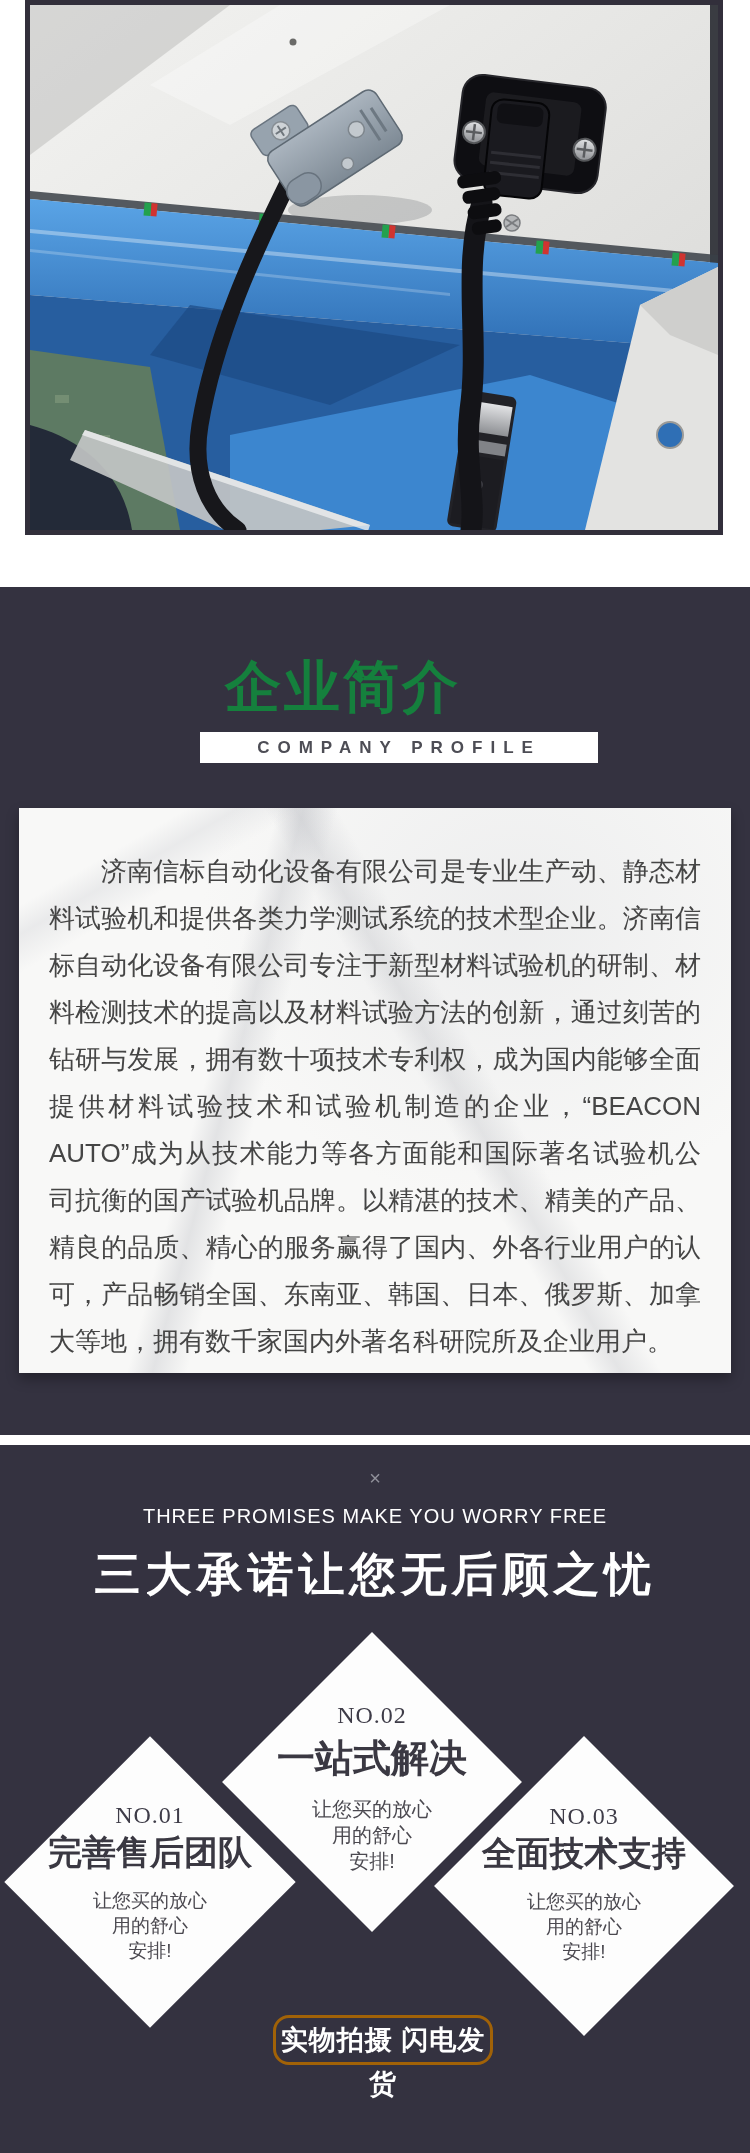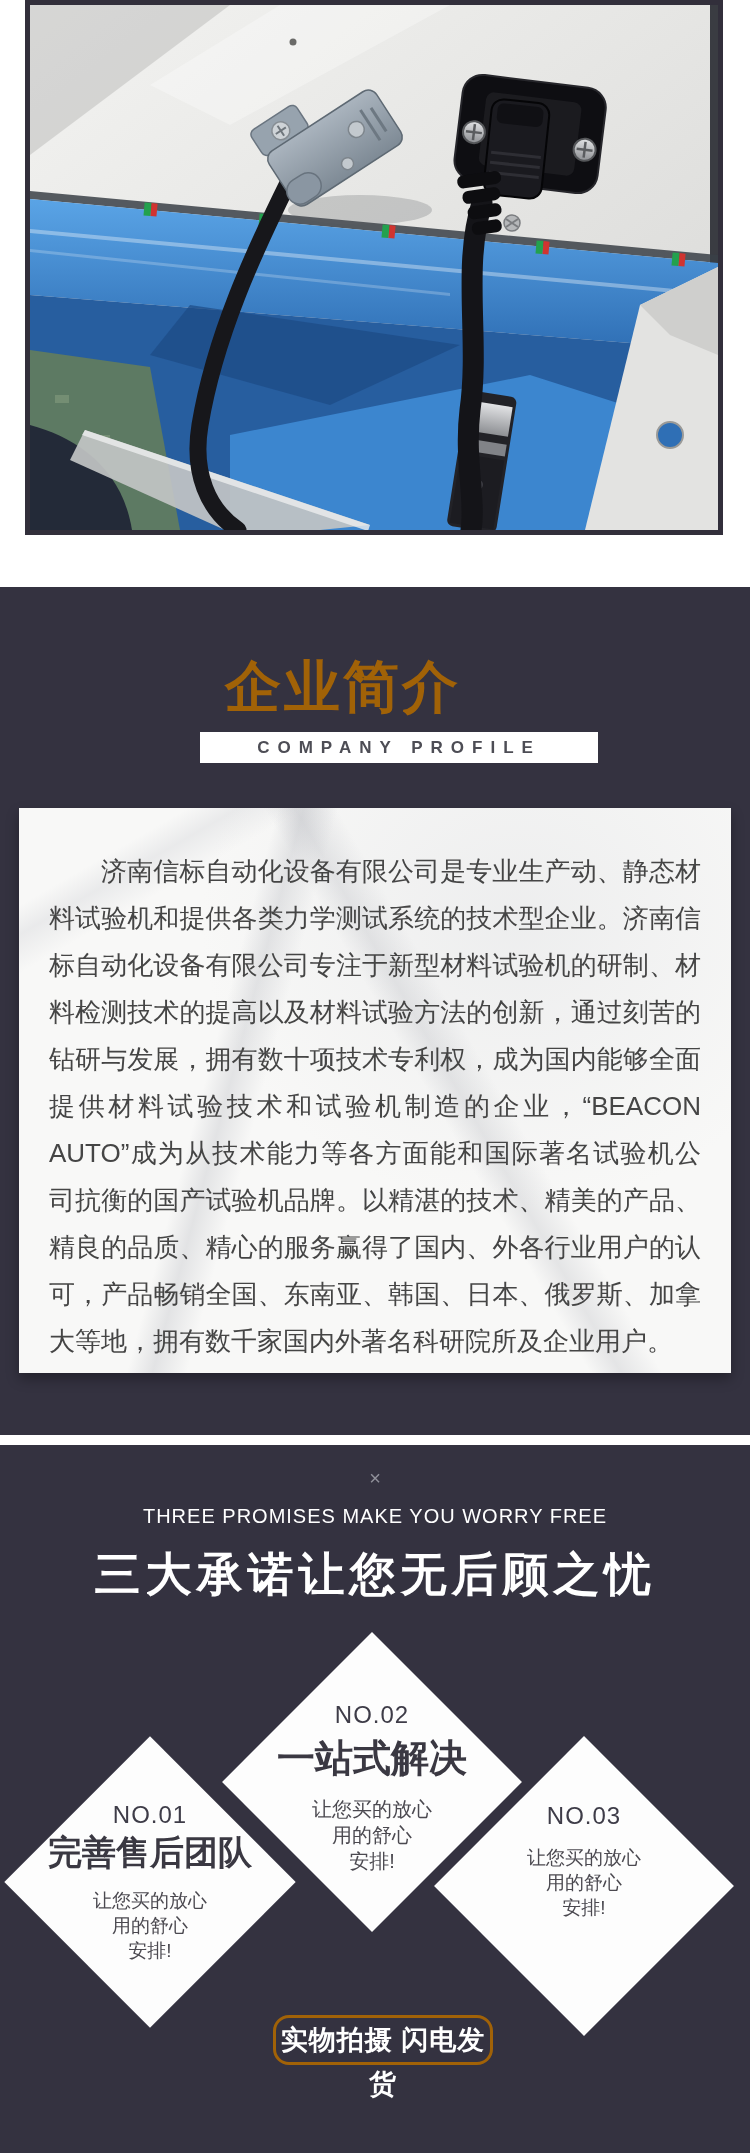--- a/index.html
+++ b/index.html
@@ -7,21 +7,21 @@
         font-family:"Liberation Sans","DejaVu Sans",sans-serif;overflow:hidden;}
 
   
   .photo-frame{position:absolute;left:25px;top:0;width:688px;height:525px;
                border:5px solid #322f3b;background:#dddddb;}
   .photo-frame svg{display:block;width:688px;height:525px;}
 
   
   .sec1{position:absolute;left:0;top:587px;width:750px;height:848px;background:#343240;}
   .sec1-title{position:absolute;left:0;top:652px;width:686px;text-align:center;
-              font-size:56px;font-weight:bold;color:#a16207;letter-spacing:3px;line-height:70px;}
+              font-size:56px;font-weight:bold;color:#15803d;letter-spacing:3px;line-height:70px;}
   .sec1-banner{position:absolute;left:176px;top:732px;width:398px;height:31px;background:#ffffff;
                text-align:center;line-height:31px;font-size:17px;font-weight:bold;
                color:#4d4d55;letter-spacing:8px;margin-left:24px;}
   .profile-card{position:absolute;left:19px;top:808px;width:712px;height:565px;
                 background-color:#f8f8f7;
                 background-image:
                   linear-gradient(105deg, rgba(200,202,206,0) 30%, rgba(186,188,194,.35) 33%, rgba(200,202,206,0) 37%),
                   linear-gradient(60deg, rgba(190,192,198,0) 55%, rgba(182,184,190,.30) 58%, rgba(190,192,198,0) 62%),
                   linear-gradient(150deg, rgba(210,212,216,0) 10%, rgba(196,198,204,.28) 13%, rgba(210,212,216,0) 17%),
                   radial-gradient(ellipse at 70% 20%, rgba(205,207,212,.25), rgba(255,255,255,0) 45%);
@@ -40,21 +40,21 @@
 
   .diamond-bg{position:absolute;background:#fdfdfd;transform:rotate(45deg);}
   .d-center-bg{left:266px;top:1676px;width:212px;height:212px;}
   .d-left-bg{left:47px;top:1779px;width:206px;height:206px;}
   .d-right-bg{left:478px;top:1780px;width:212px;height:212px;}
 
   .diamond-content{position:absolute;width:260px;text-align:center;}
   .dc-center{left:242px;top:1700px;}
   .dc-left{left:20px;top:1800px;}
   .dc-right{left:454px;top:1801px;}
-  .d-no{font-size:24px;color:#3e3c48;letter-spacing:1px;line-height:30px;}
+  .d-no{font-size:24px;color:#3e3c48;letter-spacing:1px;line-height:30px;font-family:Liberation Serif, serif;}
   .d-name{font-weight:bold;color:#3a3842;}
   .dc-center .d-name{font-size:38px;line-height:48px;margin-top:4px;}
   .dc-left .d-name,.dc-right .d-name{font-size:34px;line-height:44px;}
   .d-lines{margin-top:14px;color:#4b4950;}
   .dc-center .d-lines{font-size:20px;line-height:26px;}
   .dc-left .d-lines,.dc-right .d-lines{font-size:19px;line-height:25px;}
 
   .badge-btn{position:absolute;left:273px;top:2015px;width:220px;height:50px;box-sizing:border-box;
              border:3px solid #a16207;border-radius:16px;text-align:center;line-height:44px;
              font-size:27px;font-weight:bold;color:#ffffff;letter-spacing:1px;background:transparent;}
@@ -235,20 +235,21 @@
     <div class="d-name">完善售后团队</div>
     <div class="d-lines">
       <div>让您买的放心</div>
       <div>用的舒心</div>
       <div>安排!</div>
     </div>
   </div>
 
   <div class="diamond-content dc-right">
     <div class="d-no">NO.03</div>
+    <div class="d-name">全面技术支持</div>
     <div class="d-lines">
       <div>让您买的放心</div>
       <div>用的舒心</div>
       <div>安排!</div>
     </div>
   </div>
 
   <div class="badge-btn">实物拍摄 闪电发货</div>
 
 </div>

